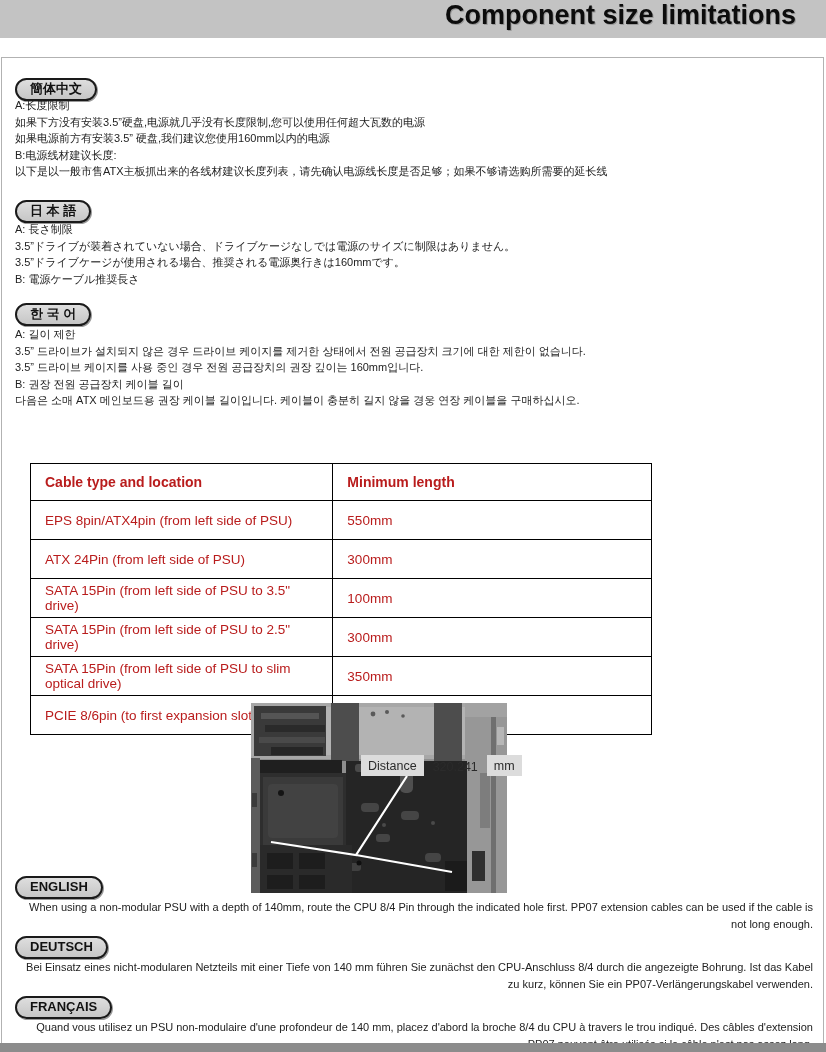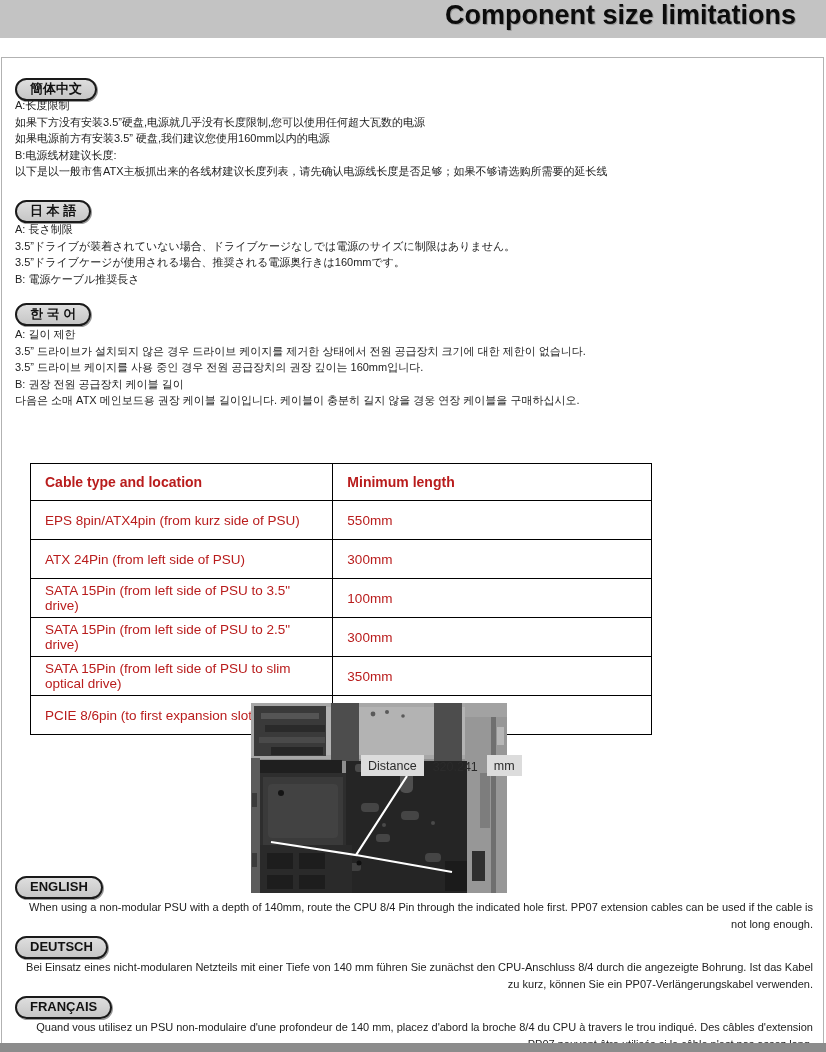--- a/index.html
+++ b/index.html
@@ -159,21 +159,21 @@
         <col class="c2">
       </colgroup>
     <thead>
       <tr>
         <th>Cable type and location</th>
         <th>Minimum length</th>
       </tr>
     </thead>
     <tbody>
       <tr>
-        <td>EPS 8pin/ATX4pin (from kurz side of PSU)</td>
+        <td>EPS 8pin/ATX4pin (from left side of PSU)</td>
         <td>550mm</td>
       </tr>
       <tr>
         <td>ATX 24Pin (from left side of PSU)</td>
         <td>300mm</td>
       </tr>
       <tr>
         <td>SATA 15Pin (from left side of PSU to 3.5" drive)</td>
         <td>100mm</td>
       </tr>

